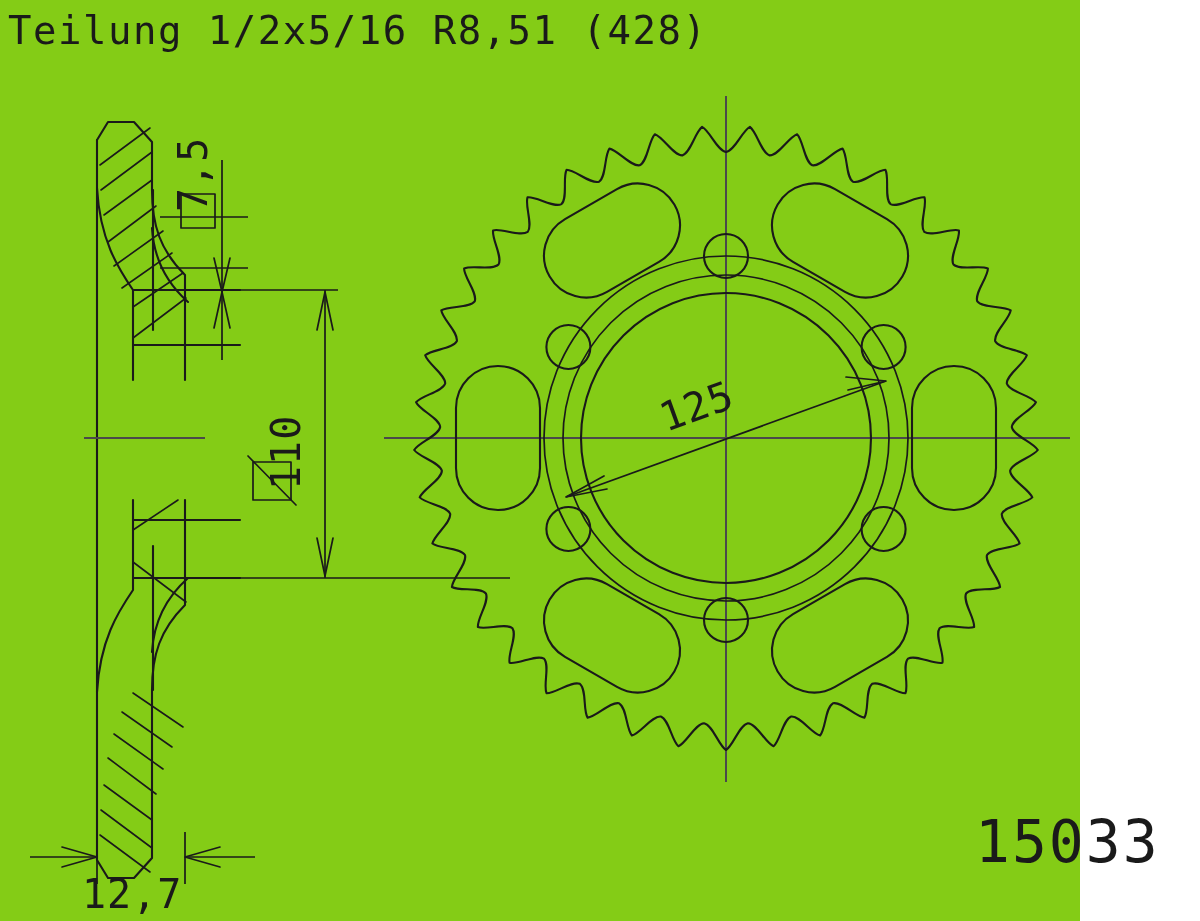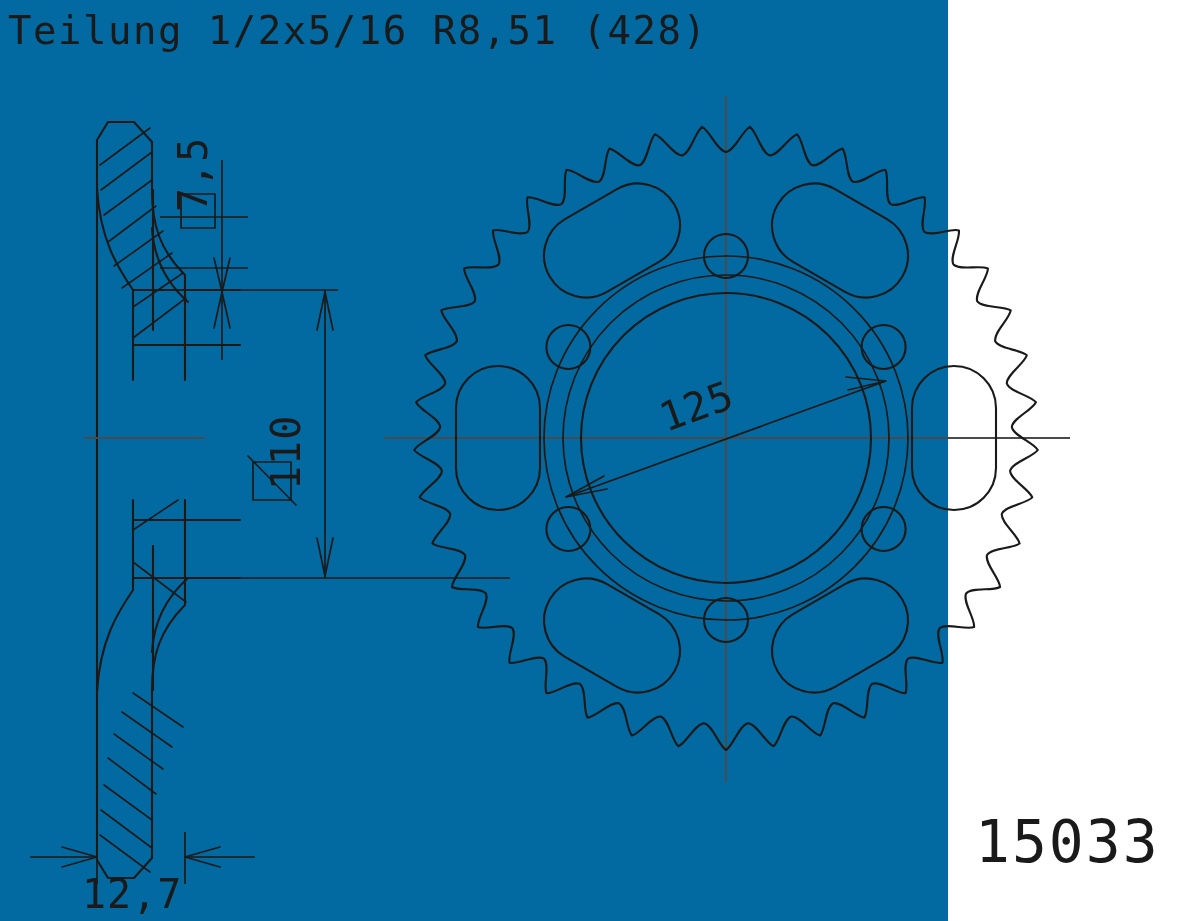--- a/index.html
+++ b/index.html
@@ -1,21 +1,21 @@
 <!DOCTYPE html>
 <html><head>
 <meta charset="utf-8">
 <title>Sprocket Technical Drawing</title>
 <style>
   html,body{margin:0;padding:0;background:#ffffff;}
   body{
     font-family:"DejaVu Sans Mono", monospace;
     width:1200px;height:921px;overflow:hidden;position:relative;
   }
-  #sheet{position:absolute;inset:0;width:948px;height:921px;background:#0369a1;}
+  #sheet{position:absolute;inset:0;width:1080px;height:921px;background:#84cc16;}
   svg{display:block;}
   .ln{fill:none;stroke:#1a1a1a;stroke-width:2.1;stroke-linecap:round;stroke-linejoin:round;}
   .thin{fill:none;stroke:#1a1a1a;stroke-width:1.7;stroke-linecap:round;stroke-linejoin:round;}
   .center{fill:none;stroke:#4a4a4a;stroke-width:2.0;stroke-linecap:butt;}
   .hatch{fill:none;stroke:#1a1a1a;stroke-width:1.6;stroke-linecap:round;}
   .dimline{fill:none;stroke:#1a1a1a;stroke-width:1.7;stroke-linecap:butt;}
   .arrow{fill:none;stroke:#1a1a1a;stroke-width:1.7;stroke-linecap:round;stroke-linejoin:round;}
   .txt{font-family:"DejaVu Sans Mono", monospace;fill:#1a1a1a;font-weight:400;}
   .title-txt{font-size:39px;letter-spacing:1.5px;}
   .dim-txt{font-size:40px;letter-spacing:1px;}

